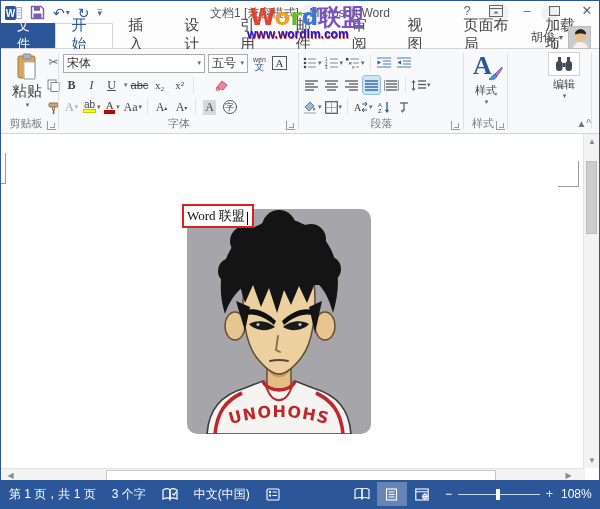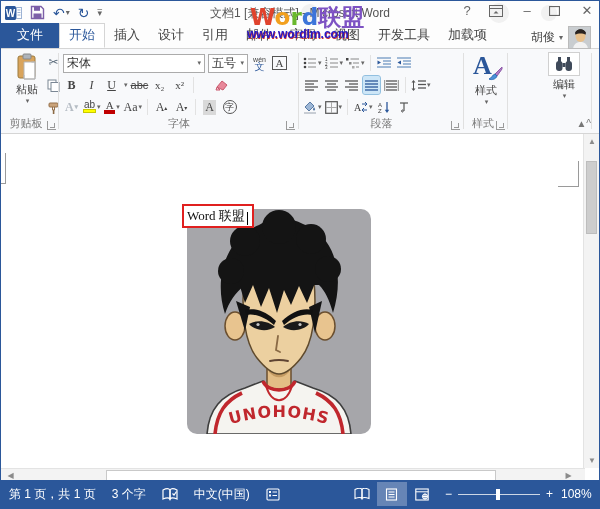--- a/index.html
+++ b/index.html
@@ -18,21 +18,21 @@
   .ghost { position:absolute; border-radius:50%; background:#d9d9d9; opacity:.35; }
 
   
   #wm-brand { position:absolute; left:249px; top:1px; font-size:23px; font-weight:bold; letter-spacing:0px; z-index:50; font-family:"DejaVu Sans", sans-serif; }
   #wm-brand .w1{color:#e0432d;} #wm-brand .w2{color:#f2a01e;} #wm-brand .w3{color:#6ab82d;} #wm-brand .w4{color:#3c74d9;} #wm-brand .w5{color:#7d52c3;}
   #wm-url { position:absolute; left:246px; top:26px; font-size:12px; font-weight:bold; color:#2418c9; z-index:50; text-shadow:0.5px 0.5px 0 #c33; }
 
   
   #tabrow { position:absolute; left:0; top:23px; width:100%; height:25px; background:#fdfdfd; border-bottom:1px solid #d5d5d5; display:flex; align-items:flex-end; }
   .tab-file { background:#2b579a; color:#fff; padding:4px 16px 5px; height:25px; display:flex; align-items:center; font-size:13px; }
-  .tab { padding:4px 9px 5px; font-size:13px; color:#444; height:25px; display:flex; align-items:center; }
+  .tab { padding:4px 15px 5px; font-size:15px; color:#444; height:25px; display:flex; align-items:center; }
   .tab.active { background:#fff; color:#2b579a; border:1px solid #d5d5d5; border-bottom:1px solid #fff; }
   #user-chip { position:absolute; right:36px; top:28px; font-size:12px; color:#444; display:flex; align-items:center; gap:4px; }
   #avatar { position:absolute; right:8px; top:25px; width:23px; height:23px; border:1px solid #bbb; overflow:hidden; background:#cfd3d6; }
 
   
   #ribbon { position:absolute; left:0; top:48px; width:100%; height:85px; background:#f8f9fb; border-bottom:1px solid #d5d5d5; }
   .rgroup { position:absolute; top:0; height:84px; }
   .rgroup .glabel { position:absolute; bottom:2px; left:0; right:0; text-align:center; font-size:11px; color:#7a7a7a; }
   .launcher { position:absolute; bottom:3px; width:9px; height:9px; border-left:1px solid #9a9a9a; border-bottom:1px solid #9a9a9a; }
   .launcher:after { content:""; position:absolute; right:1px; bottom:1px; width:4px; height:4px; border-right:1px solid #9a9a9a; border-bottom:1px solid #9a9a9a; }
@@ -41,21 +41,21 @@
   .btn { display:flex; align-items:center; justify-content:center; min-width:17px; height:18px; border-radius:2px; color:#444; font-size:12px; }
   .btn.active { background:#cde6f7; outline:1px solid #92c0e0; }
   .caret { font-size:7px; color:#666; margin-left:1px; }
   .vline { width:1px; height:16px; background:#e2e2e2; margin:0 2px; }
   .combo { display:flex; align-items:center; justify-content:space-between; background:#fff; border:1px solid #ababab; height:19px; padding:0 3px; font-size:12px; color:#333; }
   svg.ic { display:block; }
 
   
   #g-clip { left:0; width:58px; }
   #paste-big { position:absolute; left:8px; top:4px; width:36px; height:68px; display:flex; flex-direction:column; align-items:center; border-radius:2px; }
-  #paste-big .plabel { font-size:11px; color:#444; margin-top:2px; }
+  #paste-big .plabel { font-size:15px; color:#444; margin-top:2px; }
   .clip-col { position:absolute; left:44px; top:4px; display:flex; flex-direction:column; gap:5px; }
 
   
   #g-font { left:58px; width:240px; }
   #g-para { left:298px; width:165px; }
   #g-styles { left:463px; width:44px; }
   #g-edit { left:537px; width:54px;text-align:right; }
   .bigbtn { position:absolute; top:3px; display:flex; flex-direction:column; align-items:center; width:40px; }
   .bigbtn .blabel { font-size:11px; color:#444; margin-top:1px; }
   #collapse-ribbon { position:absolute; right:8px; bottom:4px; color:#777; font-size:10px; }
@@ -160,21 +160,21 @@
 
   <div id="tabrow">
     <div class="tab-file">文件</div>
     <div class="tab active">开始</div>
     <div class="tab">插入</div>
     <div class="tab">设计</div>
     <div class="tab">引用</div>
     <div class="tab">邮件</div>
     <div class="tab">审阅</div>
     <div class="tab">视图</div>
-    <div class="tab">开发工具</div>
+    <div class="tab">页面布局</div>
     <div class="tab">加载项</div>
   </div>
   <div id="user-chip">
       <span>胡俊</span>
       <span style="font-size:8px;color:#666;">▾</span>
     </div>
   <div id="avatar">
     <svg class="ic" width="23" height="23" viewBox="0 0 23 23">
         <rect width="23" height="23" fill="#c9cdd0"></rect>
         <path d="M4 23 C4 17 8 15 11.5 15 C15 15 19 17 19 23 Z" fill="#f2f2f2"></path>

